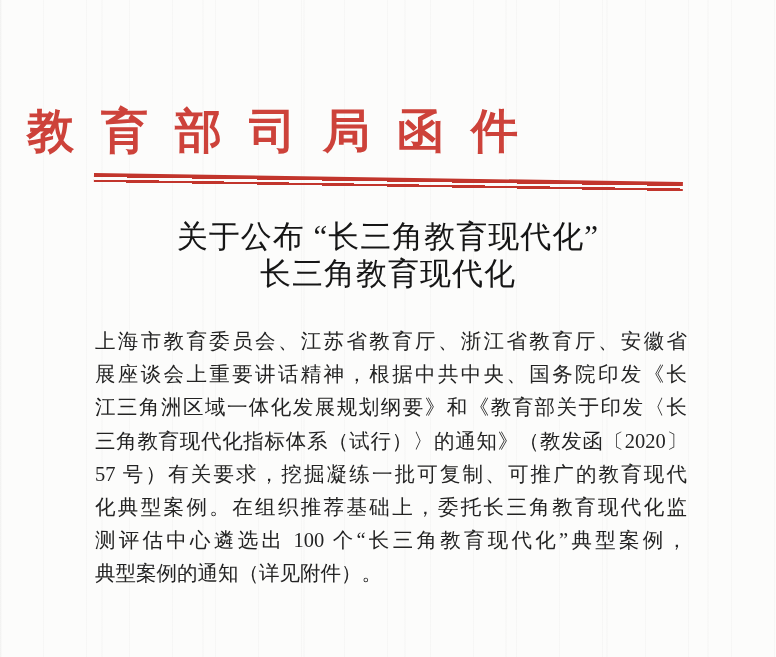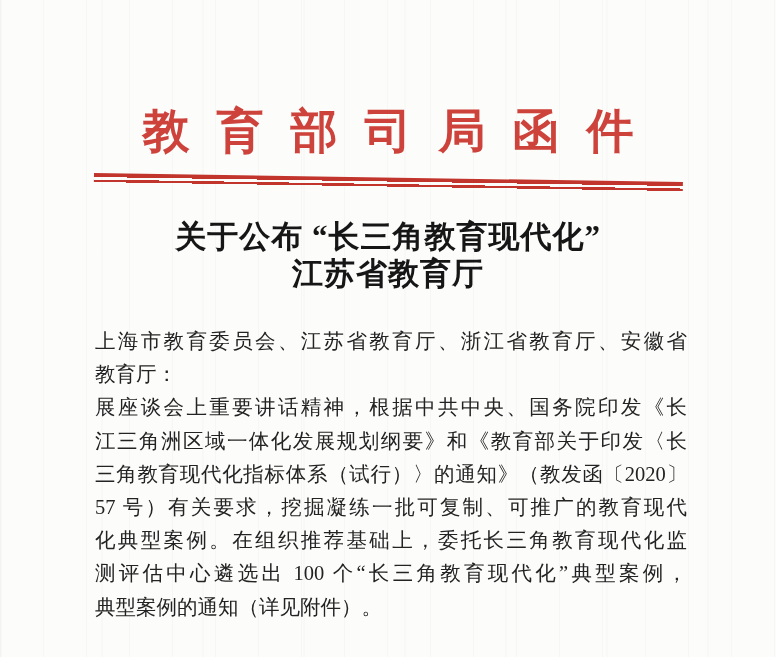--- a/index.html
+++ b/index.html
@@ -12,21 +12,21 @@
       repeating-linear-gradient(90deg, rgba(150,150,150,0.055) 0px, rgba(150,150,150,0.055) 1px, transparent 1px, transparent 43px),
       repeating-linear-gradient(90deg, rgba(160,160,160,0.04) 0px, rgba(160,160,160,0.04) 2px, transparent 2px, transparent 101px);
     font-family: "Liberation Serif", "DejaVu Serif", serif;
   }
   .page { position: absolute; inset: 0; }
 
   
   .letterhead {
     position: absolute;
     top: 103px; left: 0; width: 776px;
-    text-align: center;
+    text-align: left;
     font-size: 47px;
     font-weight: bold;
     line-height: 56px;
     color: #cd423a;
     letter-spacing: 27px;
     padding-left: 27px; 
     box-sizing: border-box;
     white-space: nowrap;
   }
 
@@ -45,21 +45,21 @@
       transparent 9px
     );
   }
 
   
   .doc-title {
     position: absolute;
     top: 218px; left: 0; width: 776px;
     text-align: center;
     font-size: 31px;
-    font-weight: bold;
+    font-weight: normal;
     line-height: 37px;
     color: #161616;
     letter-spacing: 1px;
   }
 
   
   .body-text {
     position: absolute;
     top: 325px; left: 95px;
     width: 592px;
@@ -83,26 +83,25 @@
 <body>
 
 <div class="page">
 
   <div class="letterhead">教育部司局函件</div>
 
   <div class="divider"></div>
 
   <div class="doc-title">
     <div>关于公布 “长三角教育现代化”</div>
-    <div>江苏省教育厅</div>
+    <div>长三角教育现代化</div>
   </div>
 
   <div class="body-text">
     <div class="line">上海市教育委员会、江苏省教育厅、浙江省教育厅、安徽省</div>
-    <div class="line plain">教育厅：</div>
     <div class="line">展座谈会上重要讲话精神，根据中共中央、国务院印发《长</div>
     <div class="line">江三角洲区域一体化发展规划纲要》和《教育部关于印发〈长</div>
     <div class="line">三角教育现代化指标体系（试行）〉的通知》（教发函〔2020〕</div>
     <div class="line">57 号）有关要求，挖掘凝练一批可复制、可推广的教育现代</div>
     <div class="line">化典型案例。在组织推荐基础上，委托长三角教育现代化监</div>
     <div class="line">测评估中心遴选出 100 个“长三角教育现代化”典型案例，</div>
     <div class="line plain">典型案例的通知（详见附件）。</div>
   </div>
 
 </div>

